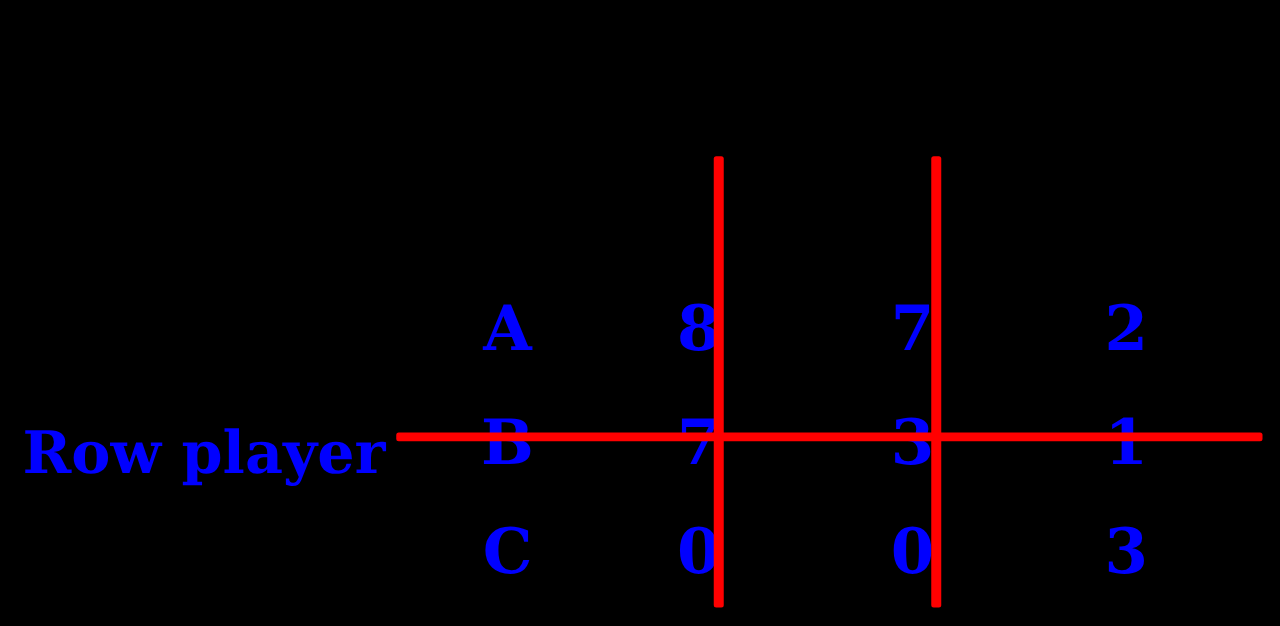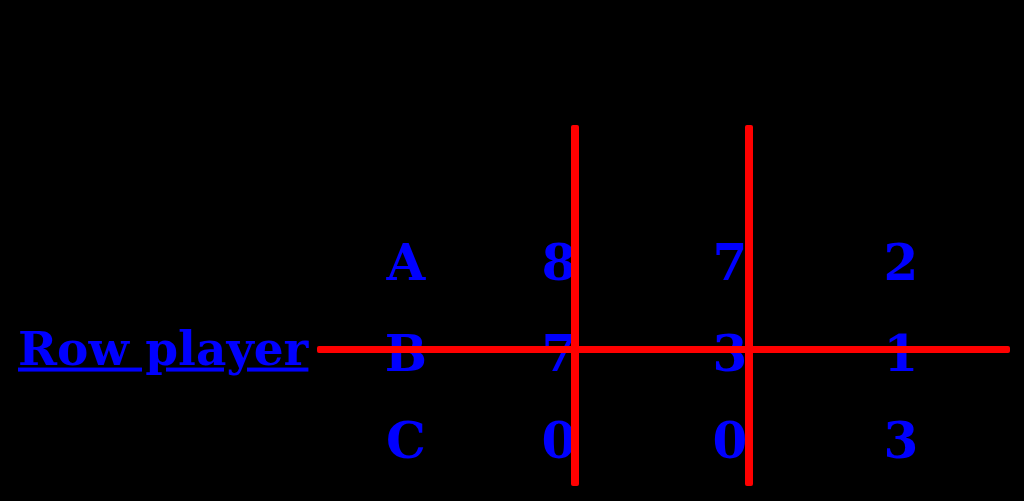--- a/index.html
+++ b/index.html
@@ -22,24 +22,23 @@
     line-height: 1;
     white-space: nowrap;
     z-index: 1;
   }
   .cell {
     transform: translate(-50%, -50%);
     font-size: 50px;
   }
   .row-player {
     left: 18px;
-    top: 349px;
+    top: 364px;
     transform: translateY(-52%);
     font-size: 47px;
-    text-decoration: underline;
   }
   
   .col-label { left: 406px; }
   .col-1 { left: 559px; }
   .col-2 { left: 730px; }
   .col-3 { left: 901px; }
   
   .row-a { top: 263px; }
   .row-b { top: 354px; }
   .row-c { top: 441px; }

